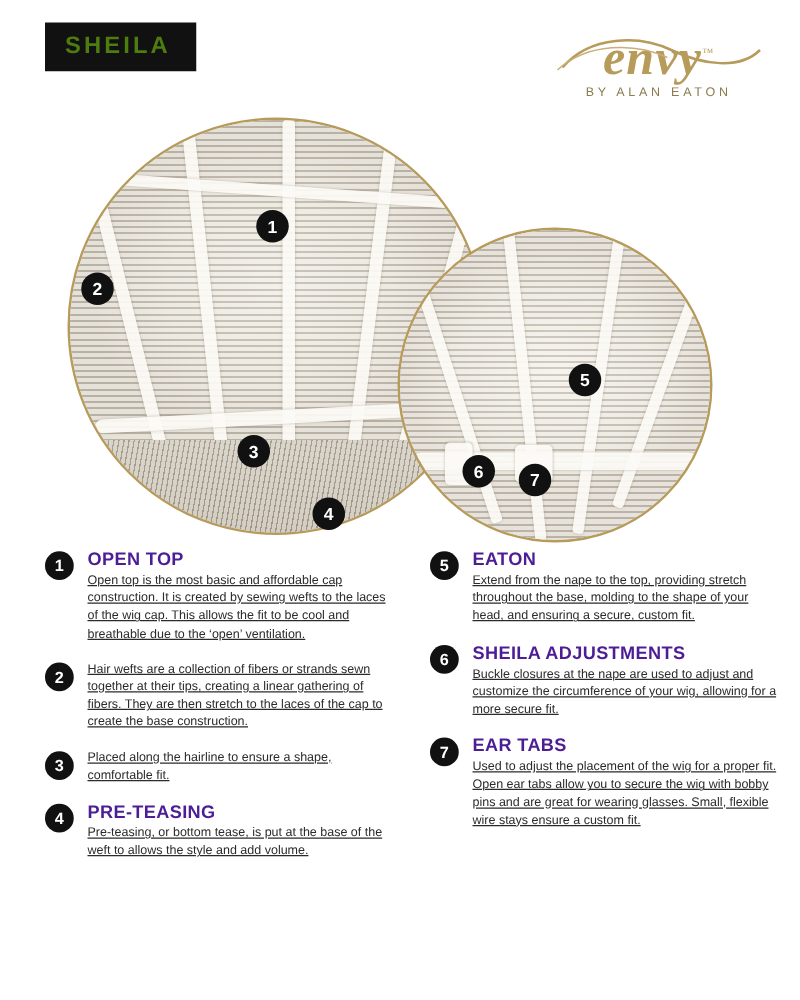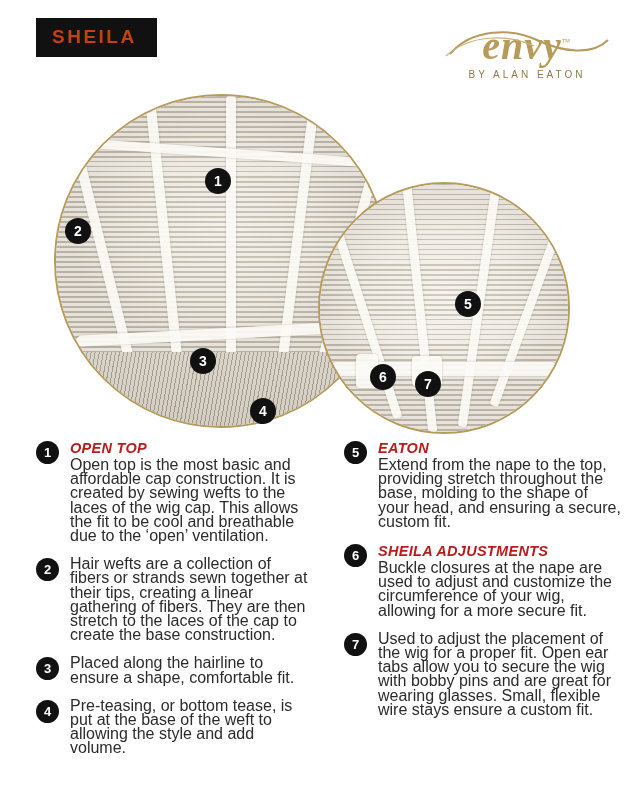--- a/index.html
+++ b/index.html
@@ -21,21 +21,21 @@
     position: absolute;
     top: 0; left: 0;
     width: 640px;
     height: 92px;
   }
   .title-badge {
     position: absolute;
     left: 36px;
     top: 18px;
     background: #111111;
-    color: #c2410c;
+    color: #4d7c0f;
     padding: 8px 20px 9px 16px;
     font-size: 19px;
     letter-spacing: 2.5px;
     font-weight: bold;
   }
   .brand {
     position: absolute;
     right: 28px;
     top: 22px;
     width: 170px;
@@ -193,27 +193,27 @@
     font-size: 13px;
     font-weight: bold;
     line-height: 23px;
     text-align: center;
   }
   .item-title {
     font-size: 14.5px;
     font-weight: bold;
     letter-spacing: 0.3px;
     margin: 0 0 2px 0;
-    color: #b91c1c;
-    font-style: italic;
+    color: #4c1d95;
   }
   .item-body {
-    font-size: 16px;
+    font-size: 10px;
     line-height: 14.2px;
     color: #2b2b2b;
+    text-decoration: underline;
   }
 </style>
 </head>
 <body>
 
 <div class="header">
   <div class="title-badge">
     <span>SHEILA</span>
   </div>
 
@@ -278,34 +278,36 @@
     <div class="item">
       <div class="item-badge">2</div>
       <div class="item-body">Hair wefts are a collection of fibers or strands sewn together at their tips, creating a linear gathering of fibers. They are then stretch to the laces of the cap to create the base construction.</div>
     </div>
     <div class="item">
       <div class="item-badge">3</div>
       <div class="item-body">Placed along the hairline to ensure a shape, comfortable fit.</div>
     </div>
     <div class="item">
       <div class="item-badge">4</div>
-      <div class="item-body">Pre-teasing, or bottom tease, is put at the base of the weft to allowing the style and add volume.</div>
+      <div class="item-title">PRE-TEASING</div>
+      <div class="item-body">Pre-teasing, or bottom tease, is put at the base of the weft to allows the style and add volume.</div>
     </div>
   </div>
 
   <div class="col col-right">
     <div class="item">
       <div class="item-badge">5</div>
       <div class="item-title">EATON</div>
       <div class="item-body">Extend from the nape to the top, providing stretch throughout the base, molding to the shape of your head, and ensuring a secure, custom fit.</div>
     </div>
     <div class="item">
       <div class="item-badge">6</div>
       <div class="item-title">SHEILA ADJUSTMENTS</div>
       <div class="item-body">Buckle closures at the nape are used to adjust and customize the circumference of your wig, allowing for a more secure fit.</div>
     </div>
     <div class="item">
       <div class="item-badge">7</div>
+      <div class="item-title">EAR TABS</div>
       <div class="item-body">Used to adjust the placement of the wig for a proper fit. Open ear tabs allow you to secure the wig with bobby pins and are great for wearing glasses. Small, flexible wire stays ensure a custom fit.</div>
     </div>
   </div>
 
 </div>
 
 </body></html>

